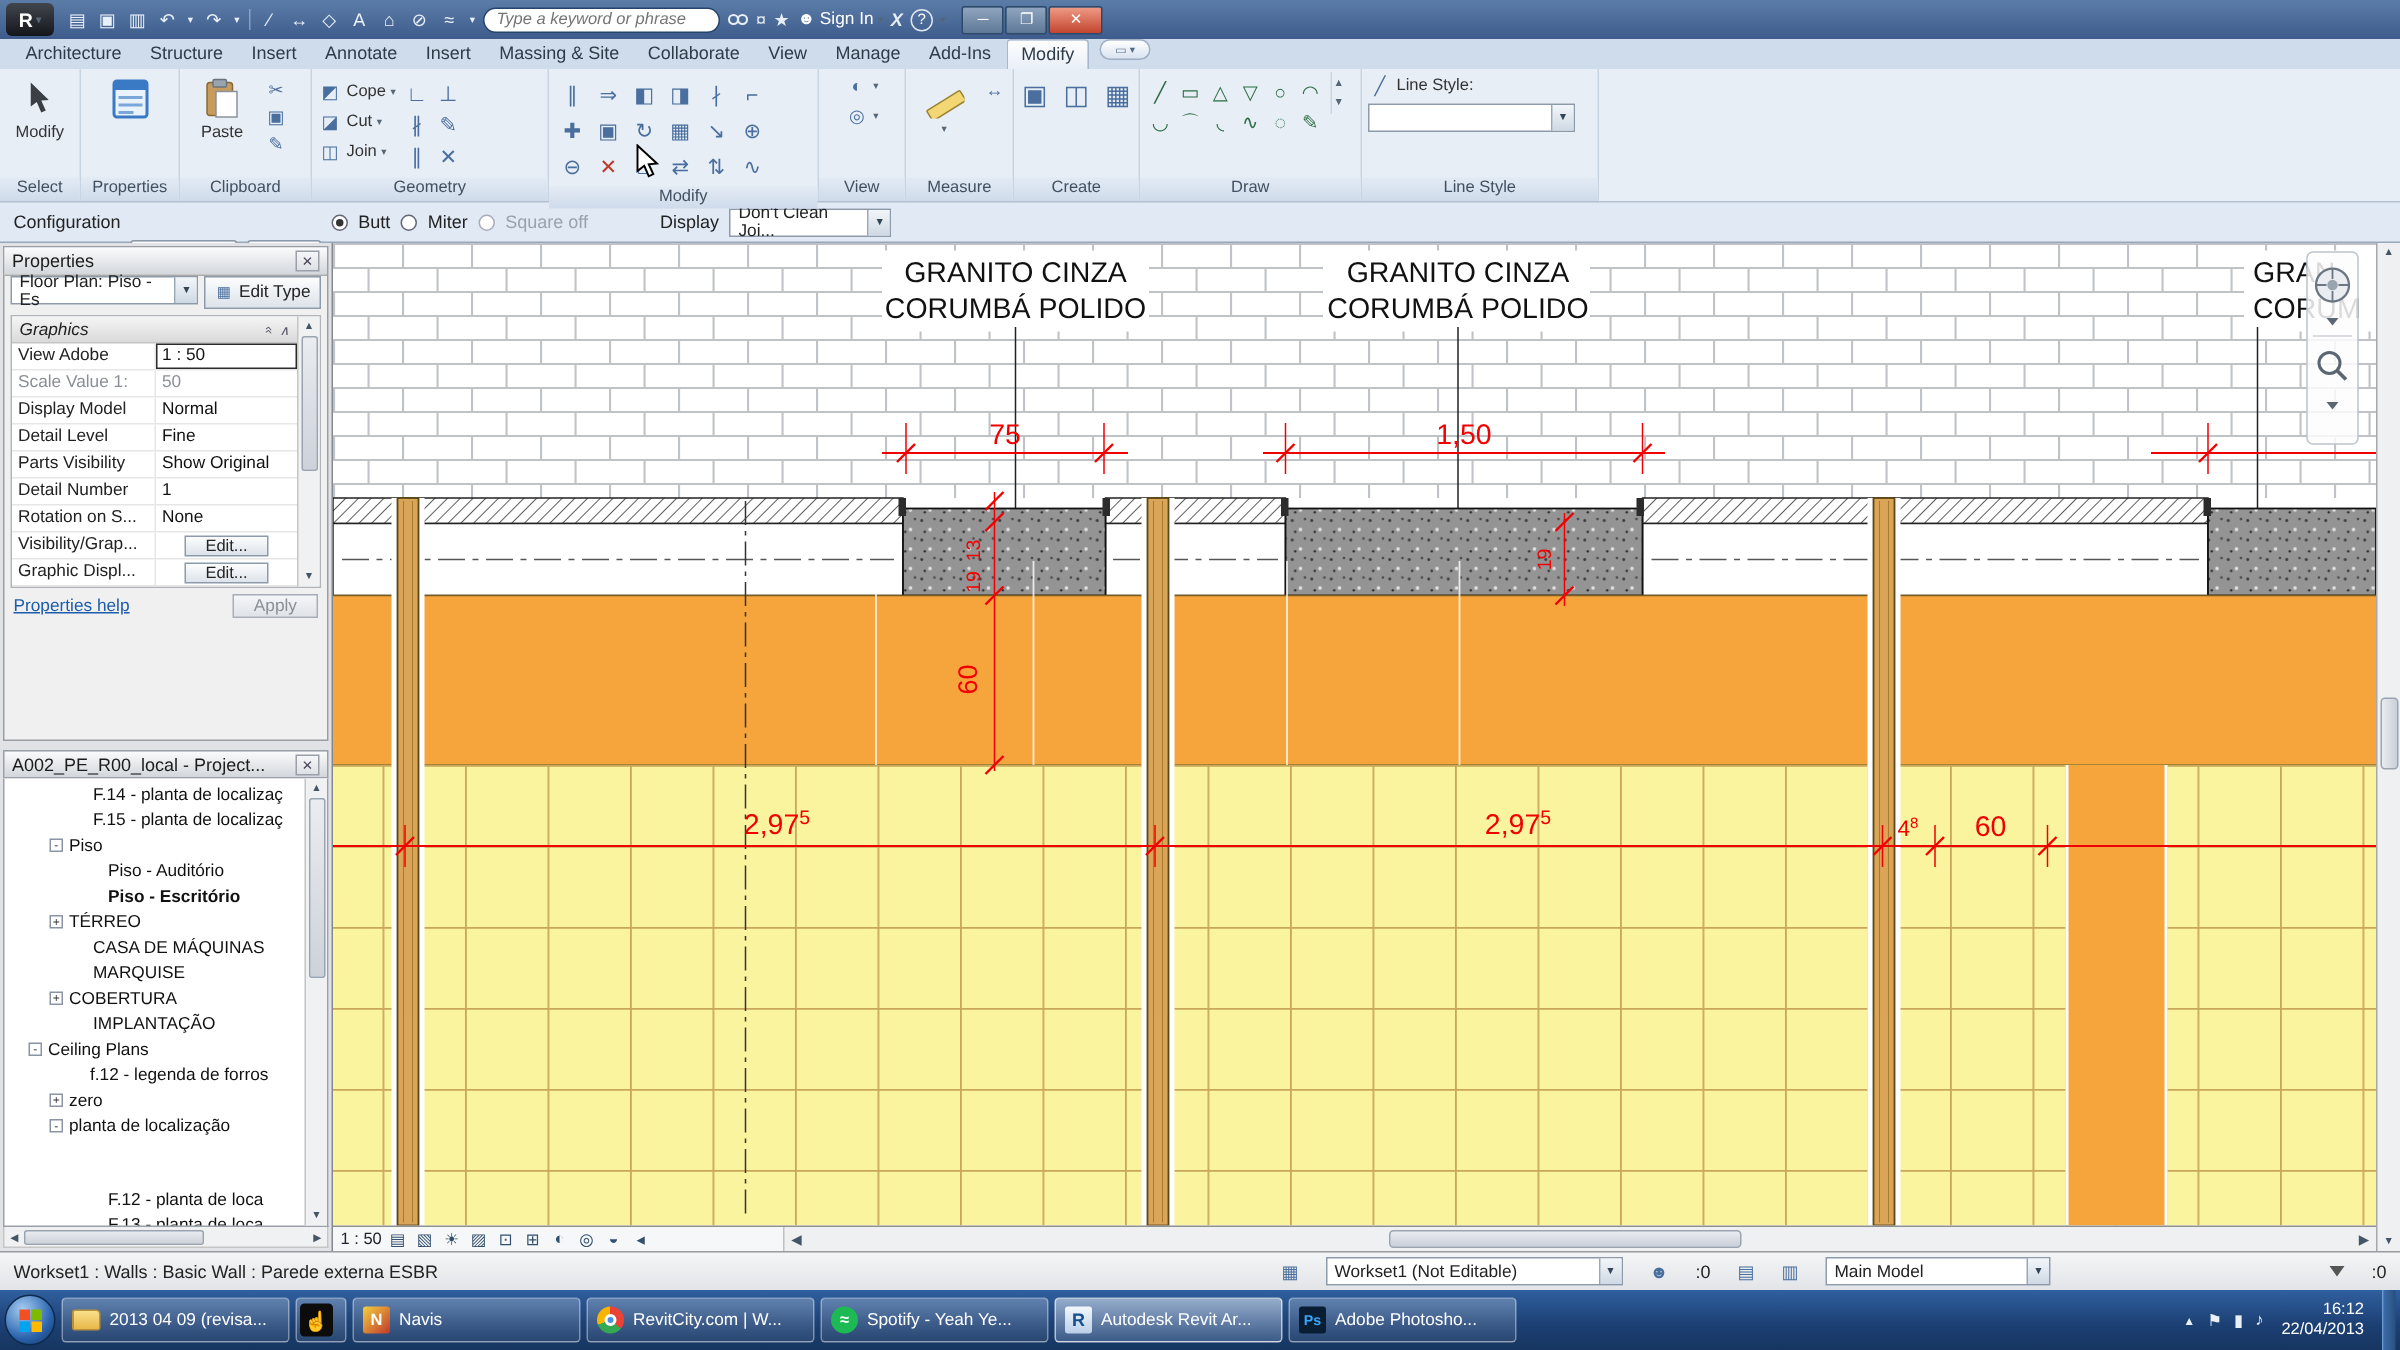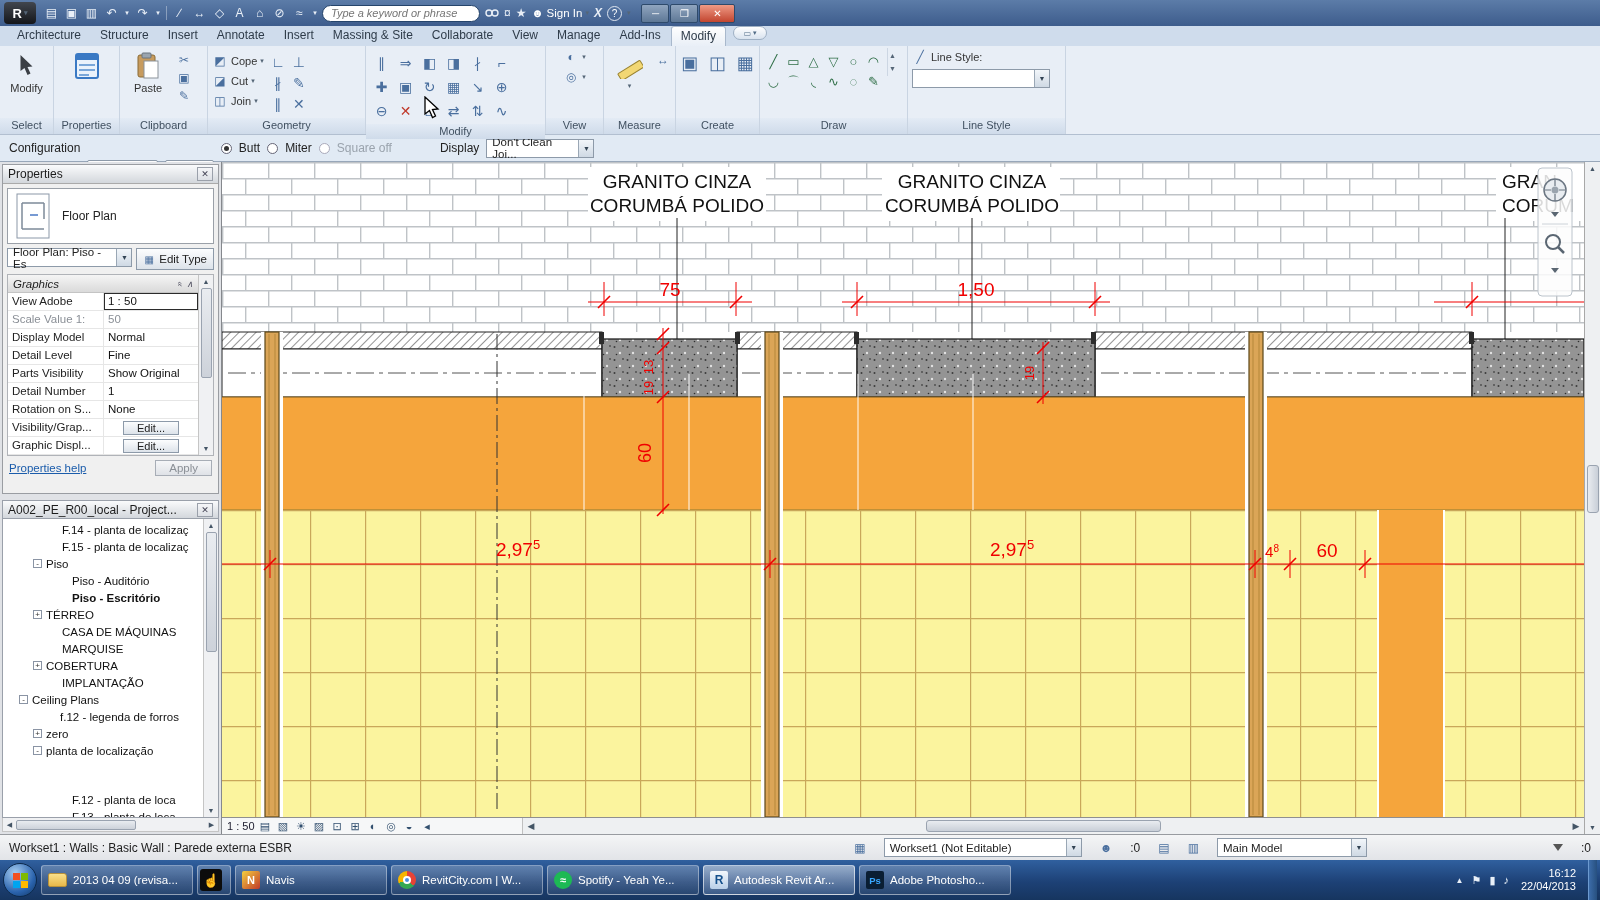--- a/index.html
+++ b/index.html
@@ -419,31 +419,20 @@
 
   <div class="main">
 
     <div class="leftcol">
 
       <div class="palette" style="height:330px;">
         <div class="phead">
           <span>Properties</span>
           <span class="closex">✕</span>
         </div>
-        <div class="typesel">
-          <svg width="34" height="46" viewBox="0 0 34 46">
-              <rect x="1" y="1" width="32" height="44" fill="#fff" stroke="#8b98a8"></rect>
-              <line x1="6" y1="10" x2="28" y2="10" stroke="#7d8a99" stroke-width="1.5"></line>
-              <line x1="6" y1="10" x2="6" y2="36" stroke="#7d8a99" stroke-width="1.5"></line>
-              <line x1="6" y1="36" x2="28" y2="36" stroke="#7d8a99" stroke-width="1.5"></line>
-              <line x1="28" y1="10" x2="28" y2="26" stroke="#7d8a99" stroke-width="1.5"></line>
-              <line x1="14" y1="22" x2="22" y2="22" stroke="#4a79c4" stroke-width="1.5"></line>
-            </svg>
-          <span class="typename">Floor Plan</span>
-        </div>
         <div class="selrow">
           <div class="combo">
             <span>Floor Plan: Piso - Es</span>
             <span class="arrow">▼</span>
           </div>
           <div class="edittype">
             <span class="icon16" style="width:12px;font-size:10px;">▦</span>
             <span>Edit Type</span>
           </div>
         </div>

